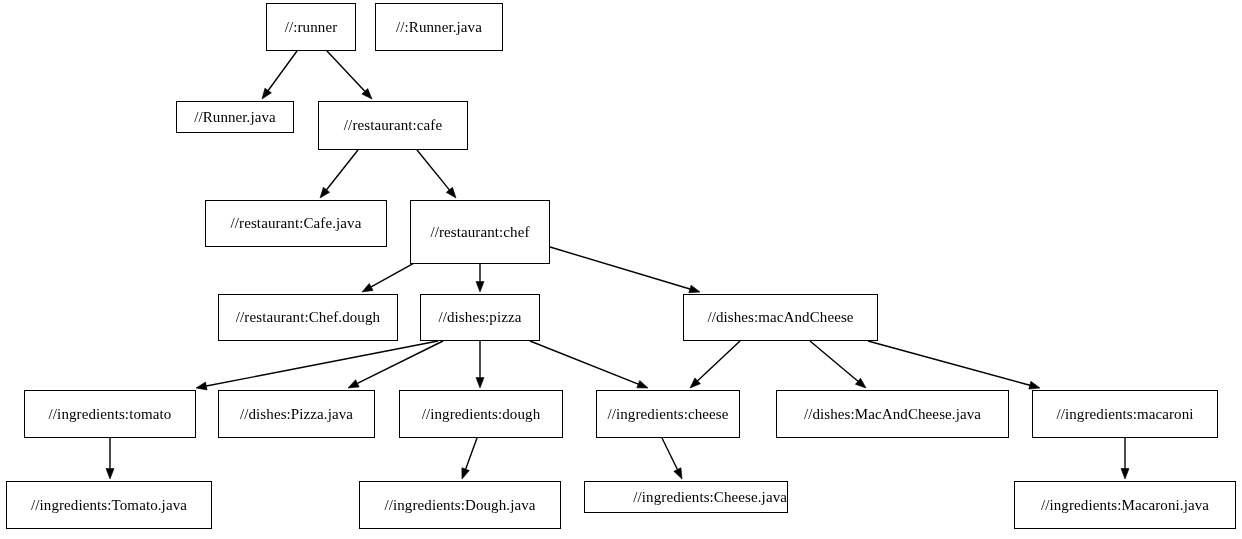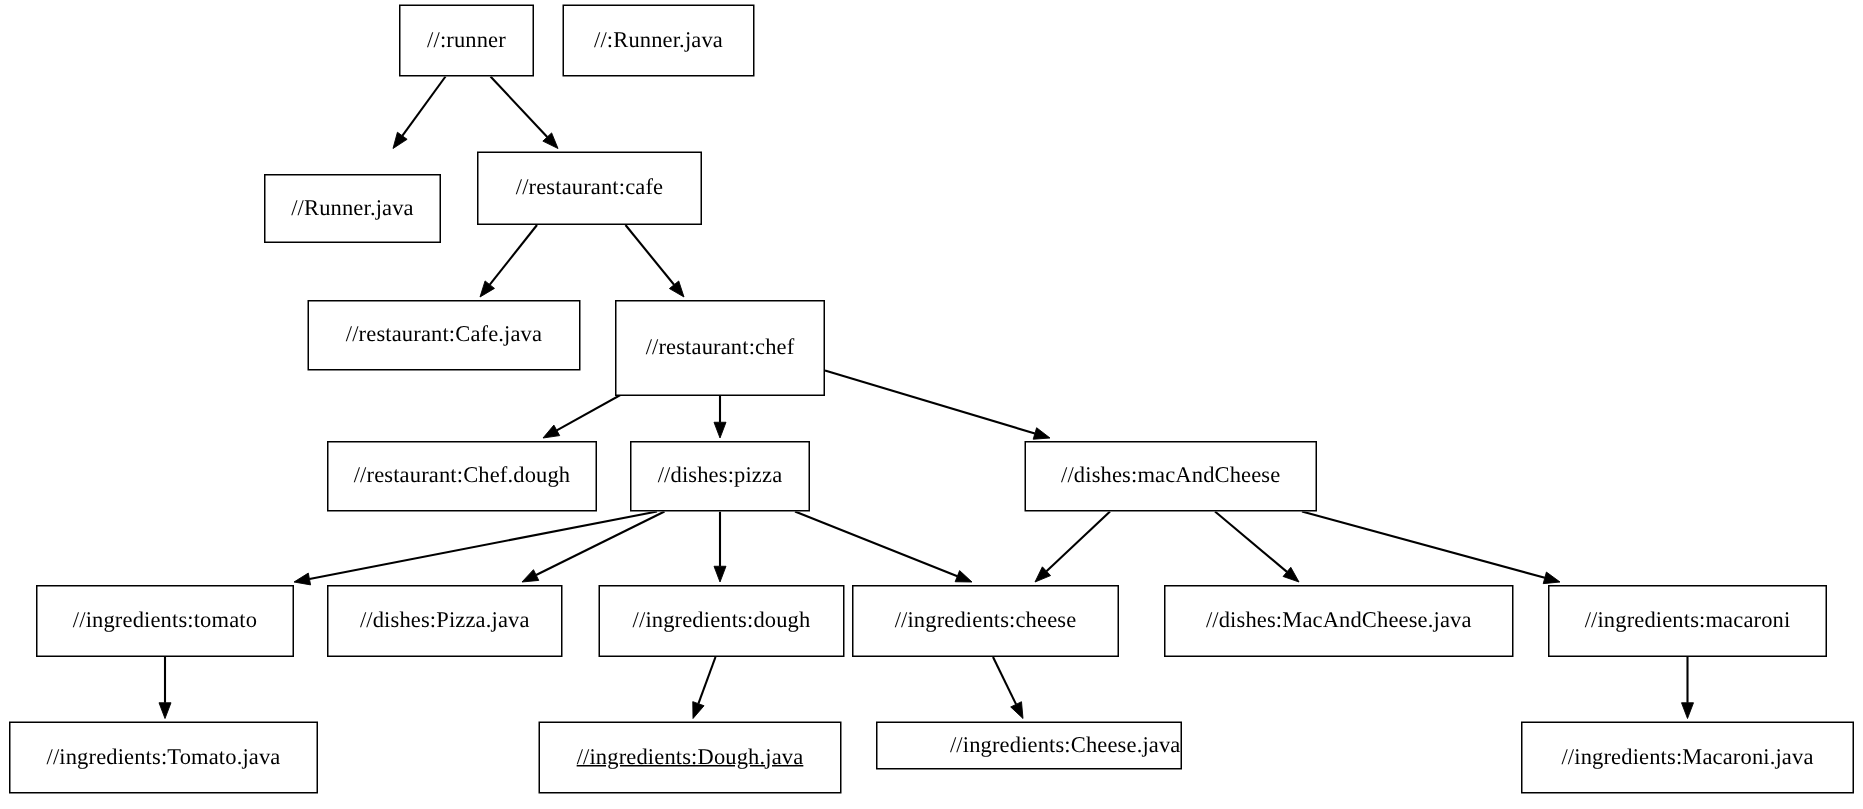--- a/index.html
+++ b/index.html
@@ -92,21 +92,21 @@
       <path class="edge-path" d="M1125,438 L1125.00,468.50"></path>
       <polygon class="edge-head" points="1125,479 1121.00,468.50 1129.00,468.50"></polygon>
     </svg>
   <div id="node-layer">
       <div class="graph-node" style="left: 266px; top: 3px; width: 90px; height: 48px;">
         <span class="graph-node-label">//:runner</span>
       </div>
       <div class="graph-node" style="left: 375px; top: 3px; width: 128px; height: 48px;">
         <span class="graph-node-label">//:Runner.java</span>
       </div>
-      <div class="graph-node" style="left: 176px; top: 116px; width: 118px; height: 46px;">
+      <div class="graph-node" style="left: 176px; top: 101px; width: 118px; height: 32px;">
         <span class="graph-node-label">//Runner.java</span>
       </div>
       <div class="graph-node" style="left: 318px; top: 101px; width: 150px; height: 49px;">
         <span class="graph-node-label">//restaurant:cafe</span>
       </div>
       <div class="graph-node" style="left: 205px; top: 200px; width: 182px; height: 47px; justify-content: center;">
         <span class="graph-node-label">//restaurant:Cafe.java</span>
       </div>
       <div class="graph-node" style="left: 410px; top: 200px; width: 140px; height: 64px;">
         <span class="graph-node-label">//restaurant:chef</span>
@@ -122,33 +122,33 @@
       </div>
       <div class="graph-node" style="left: 24px; top: 390px; width: 172px; height: 48px;">
         <span class="graph-node-label">//ingredients:tomato</span>
       </div>
       <div class="graph-node" style="left: 218px; top: 390px; width: 157px; height: 48px;">
         <span class="graph-node-label">//dishes:Pizza.java</span>
       </div>
       <div class="graph-node" style="left: 399px; top: 390px; width: 164px; height: 48px;">
         <span class="graph-node-label">//ingredients:dough</span>
       </div>
-      <div class="graph-node" style="left: 568px; top: 390px; width: 178px; height: 48px;">
+      <div class="graph-node" style="left: 596px; top: 390px; width: 144px; height: 48px;">
         <span class="graph-node-label">//ingredients:cheese</span>
       </div>
       <div class="graph-node" style="left: 776px; top: 390px; width: 233px; height: 48px;">
         <span class="graph-node-label">//dishes:MacAndCheese.java</span>
       </div>
       <div class="graph-node" style="left: 1032px; top: 390px; width: 186px; height: 48px;">
         <span class="graph-node-label">//ingredients:macaroni</span>
       </div>
       <div class="graph-node" style="left: 6px; top: 481px; width: 206px; height: 48px;">
         <span class="graph-node-label">//ingredients:Tomato.java</span>
       </div>
-      <div class="graph-node" style="left: 359px; top: 481px; width: 202px; height: 48px; text-decoration: underline;">
+      <div class="graph-node" style="left: 359px; top: 481px; width: 202px; height: 48px;">
         <span class="graph-node-label">//ingredients:Dough.java</span>
       </div>
       <div class="graph-node" style="left: 584px; top: 481px; width: 204px; height: 32px; justify-content: flex-end;">
         <span class="graph-node-label">//ingredients:Cheese.java</span>
       </div>
       <div class="graph-node" style="left: 1014px; top: 481px; width: 222px; height: 48px;">
         <span class="graph-node-label">//ingredients:Macaroni.java</span>
       </div>
     </div>
 </div>

